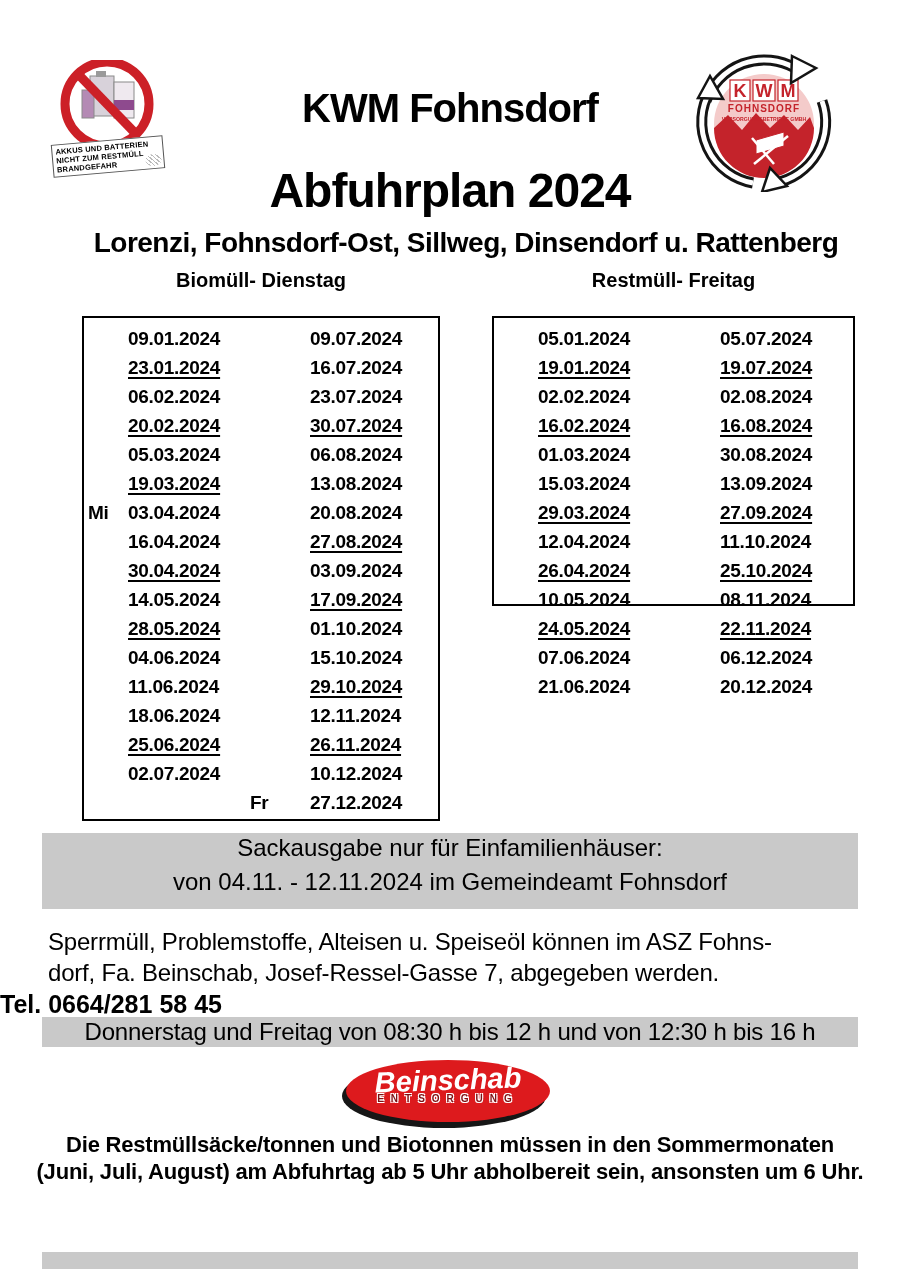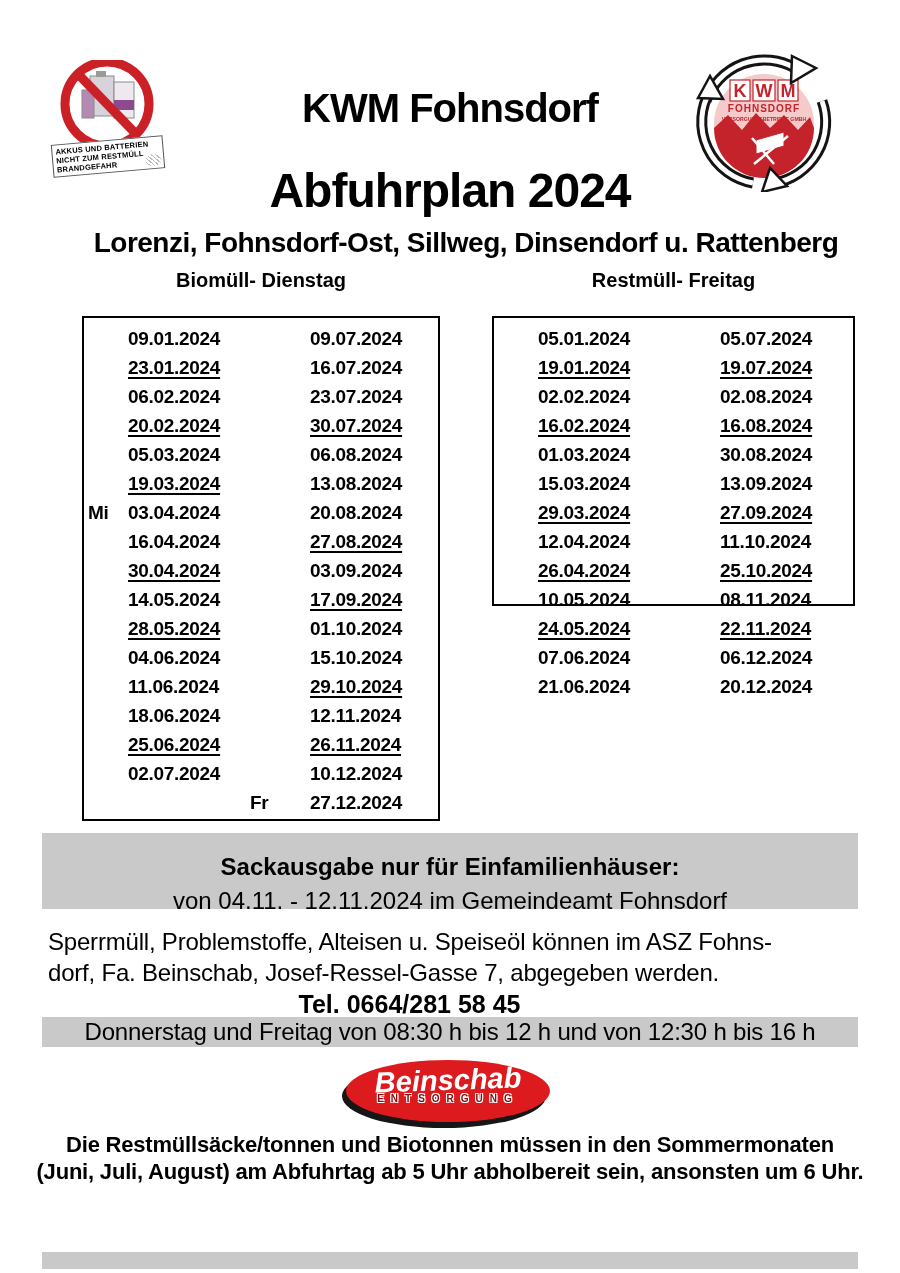--- a/index.html
+++ b/index.html
@@ -51,26 +51,26 @@
   .sched-row{display:grid;grid-template-columns:44px 122px 56px auto;height:29px;
     align-items:center;font-size:19px;font-weight:bold;letter-spacing:-.3px;}
   .sched-row .pre{padding-left:4px;}
   .sched-row .pre-r{text-align:left;padding-right:20px;padding-left:0;}
   .sched-row .date-r{padding-left:4px;}
   .u{text-decoration:underline;text-decoration-thickness:2px;text-underline-offset:3px;}
 
   
   .sack-box{position:absolute;left:42px;top:833px;width:816px;height:76px;
     background:var(--bar-gray);text-align:center;}
-  .sack-box .l1{font-size:24px;font-weight:bold;padding-top:20px;}
+  .sack-box .l1{font-size:24px;font-weight:normal;padding-top:1px;}
   .sack-box .l2{font-size:24px;padding-top:6px;}
 
   .asz-text{position:absolute;left:48px;top:926px;width:815px;
     font-size:24px;line-height:31px;letter-spacing:-.2px;}
-  .phone-line{position:absolute;left:0;top:990px;width:819px;text-align:center;
+  .phone-line{position:absolute;left:0;top:990px;width:819px;text-align:left;
     font-size:25px;font-weight:bold;}
   .hours-bar{position:absolute;left:42px;top:1017px;width:816px;height:30px;
     background:var(--bar-gray);text-align:center;font-size:24px;line-height:30px;letter-spacing:-.2px;}
 
   
   .beinschab{position:absolute;left:346px;top:1060px;width:204px;height:66px;}
   .b-shadow{position:absolute;left:-4px;top:4px;width:204px;height:64px;border-radius:50%;background:#161616;}
   .b-oval{position:absolute;left:0;top:0;width:204px;height:62px;border-radius:50%;
     background:var(--beinschab-red);text-align:center;}
   .b-name{font-size:29px;font-weight:bold;font-style:italic;color:#fff;

